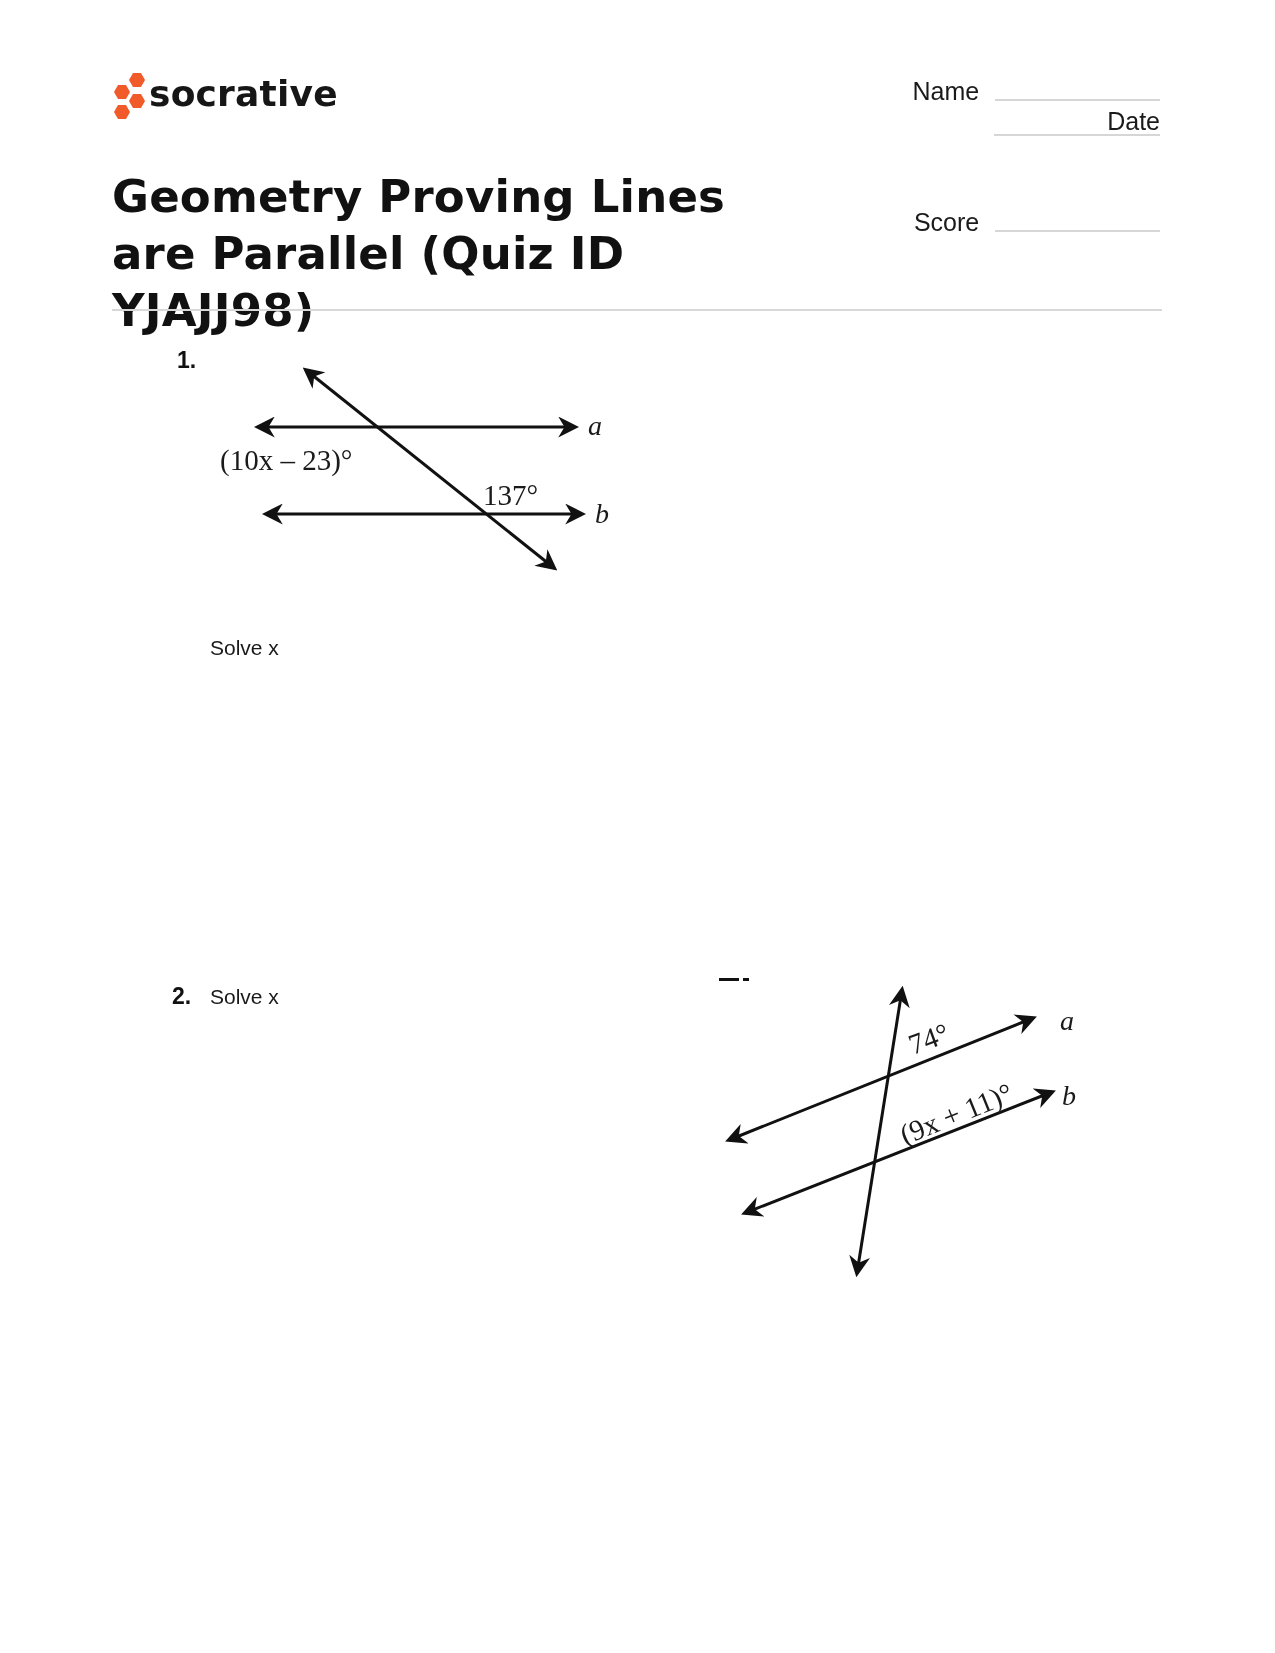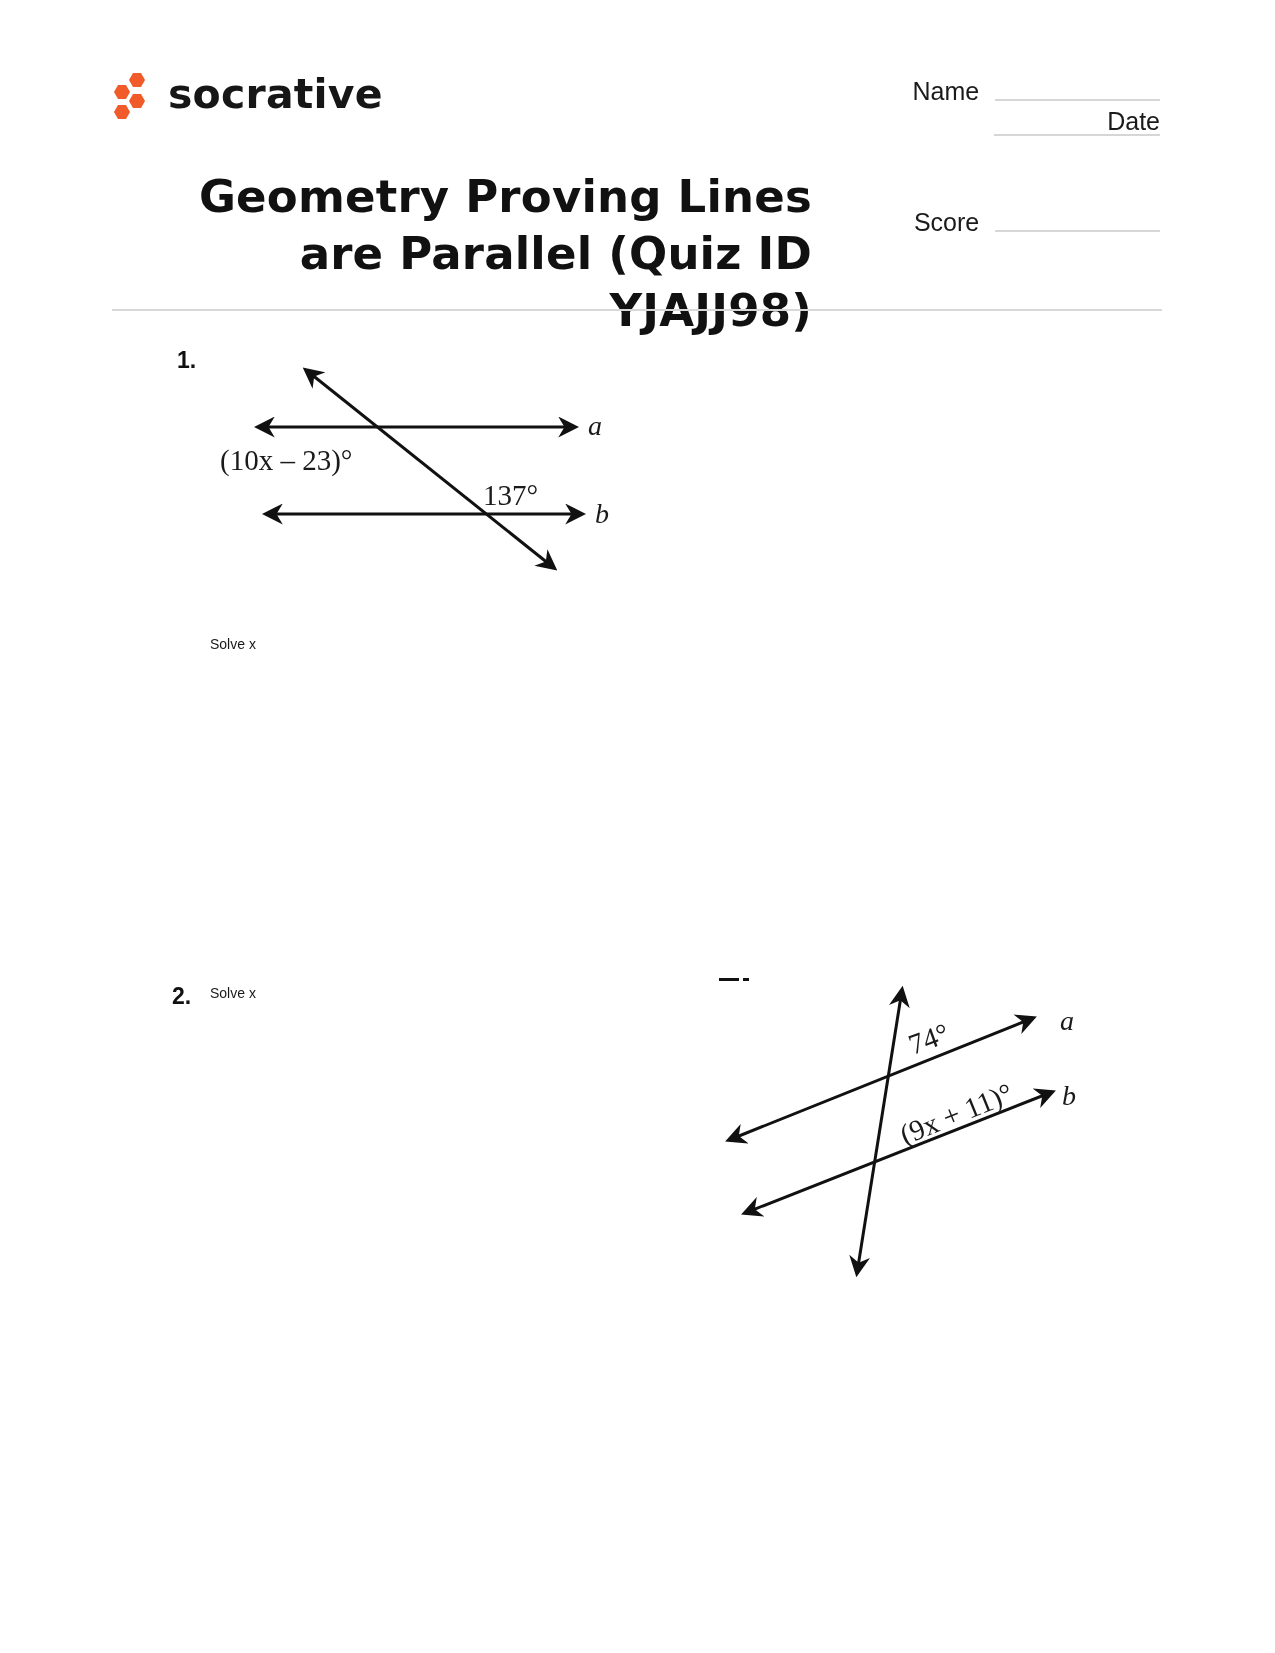--- a/index.html
+++ b/index.html
@@ -18,41 +18,40 @@
     .logo {
       position: absolute;
       left: 111px;
       top: 72px;
       display: flex;
       align-items: center;
     }
     .logo svg { display: block; }
     .logo-text {
       font-family: "DejaVu Sans", sans-serif;
-      font-size: 41px;
+      font-size: 36px;
       font-weight: 600;
       letter-spacing: 0.2px;
       color: #161616;
-      margin-left: 19px;
+      margin-left: 0;
       line-height: 1;
       position: relative;
       top: -2px;
     }
     .title {
       position: absolute;
       left: 112px;
       top: 168px;
       width: 700px;
       font-family: "DejaVu Sans", sans-serif;
       font-size: 45px;
       font-weight: bold;
       line-height: 57px;
       color: #111111;
       letter-spacing: 0.2px;
-      text-align: right;
     }
     .field-row {
       position: absolute;
       left: 880px;
       width: 280px;
       height: 26px;
       display: flex;
       align-items: flex-end;
     }
     .field-label {
@@ -78,21 +77,21 @@
       border-top: 2px solid #d8d8d8;
     }
     .q-number {
       position: absolute;
       font-size: 23px;
       font-weight: bold;
       color: #111111;
     }
     .q-text {
       position: absolute;
-      font-size: 14px;
+      font-size: 21px;
       color: #1a1a1a;
     }
     .figure {
       position: absolute;
     }
     .figure svg { display: block; overflow: visible; }
     .fig-label {
       font-family: "Liberation Serif", serif;
       fill: #1a1a1a;
     }

